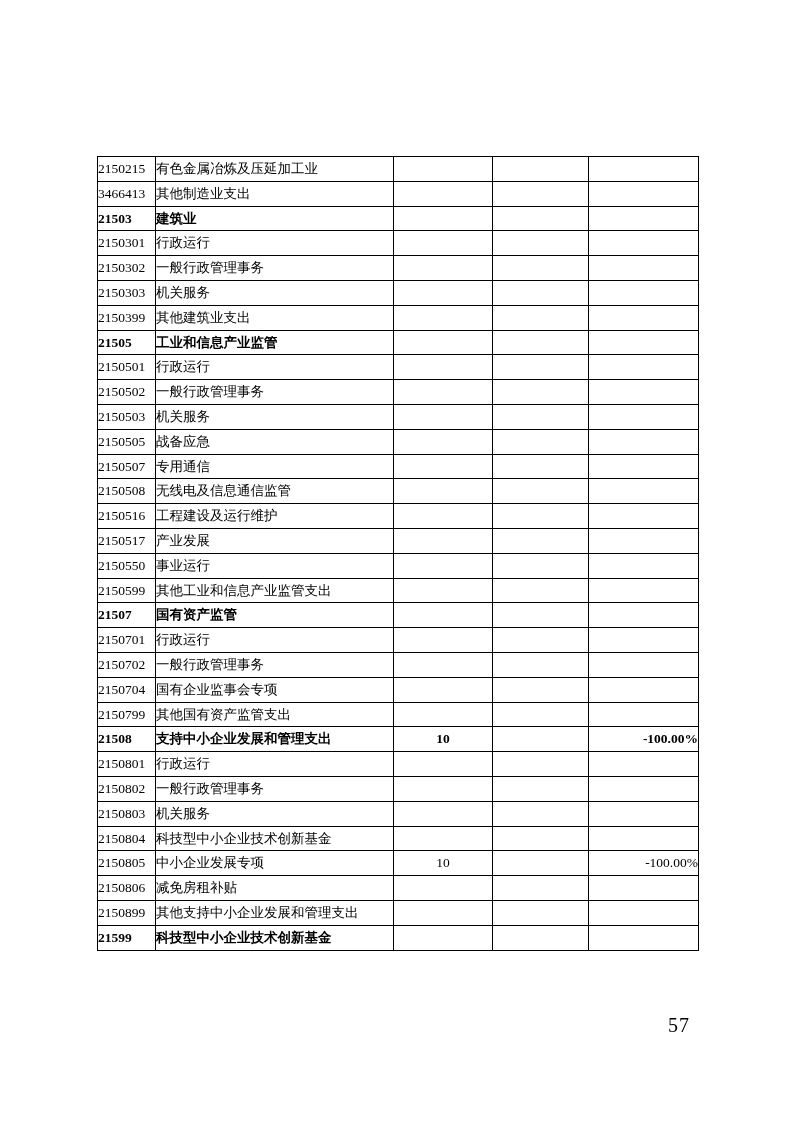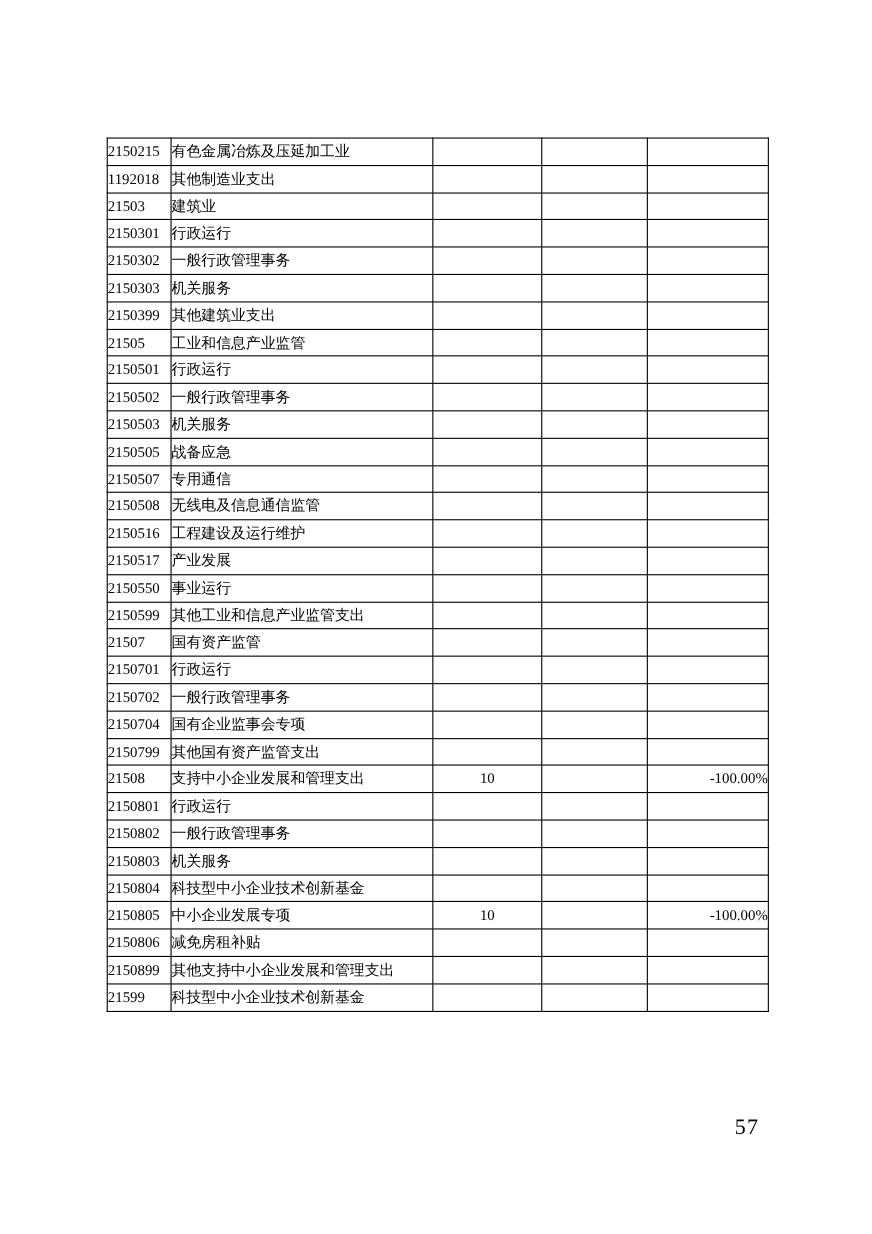--- a/index.html
+++ b/index.html
@@ -13,41 +13,41 @@
     width: 793px;
     height: 1122px;
     background: #ffffff;
     font-family: "Liberation Serif", "DejaVu Serif", serif;
     color: #000000;
     overflow: hidden;
   }
   table.budget {
     position: absolute;
     left: 97px;
-    top: 125px;
+    top: 156px;
     width: 601px;
     border-collapse: collapse;
     table-layout: fixed;
   }
   table.budget td {
     border: 1px solid #000000;
     height: 23.8px;
     font-size: 13.5px;
     line-height: 23.8px;
     padding: 0;
     white-space: nowrap;
     overflow: hidden;
     vertical-align: middle;
   }
   td.col-code   { padding-left: 8px; }
   td.col-name   { padding-left: 11px; }
   td.col-amount { text-align: center; padding-right: 12px; }
   td.col-empty  { }
   td.col-pct    { text-align: right; padding-right: 6px; }
-  tr.section td { font-weight: normal; }
+  tr.section td { font-weight: bold; }
   .page-number {
     position: absolute;
     left: 668px;
     top: 1014px;
     font-size: 20px;
     letter-spacing: 1px;
   }
 </style>
 </head>
 <body>
@@ -64,21 +64,21 @@
     </colgroup>
     <tbody>
         <tr>
           <td class="col-code">2150215</td>
           <td class="col-name">有色金属冶炼及压延加工业</td>
           <td class="col-amount"></td>
           <td class="col-empty"></td>
           <td class="col-pct"></td>
         </tr>
         <tr>
-          <td class="col-code">1192018</td>
+          <td class="col-code">3466413</td>
           <td class="col-name">其他制造业支出</td>
           <td class="col-amount"></td>
           <td class="col-empty"></td>
           <td class="col-pct"></td>
         </tr>
         <tr class="section">
           <td class="col-code">21503</td>
           <td class="col-name">建筑业</td>
           <td class="col-amount"></td>
           <td class="col-empty"></td>

